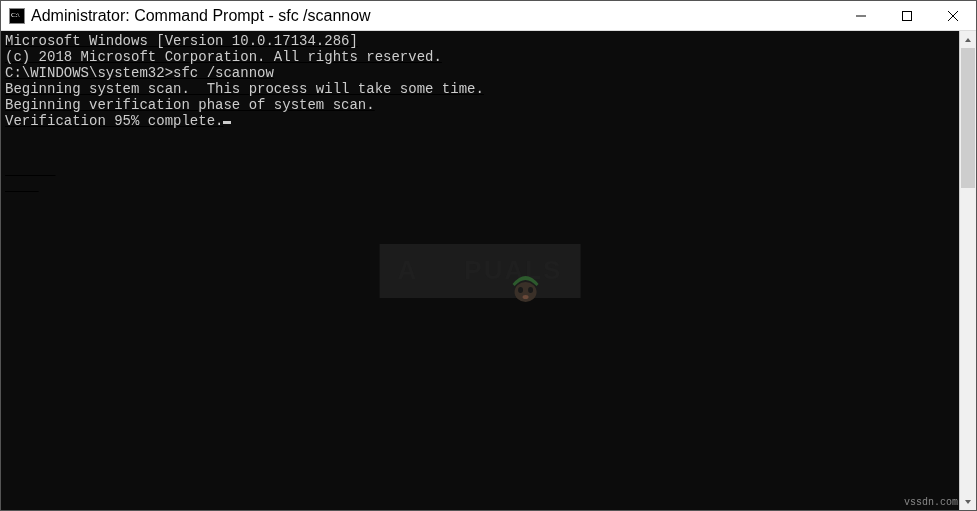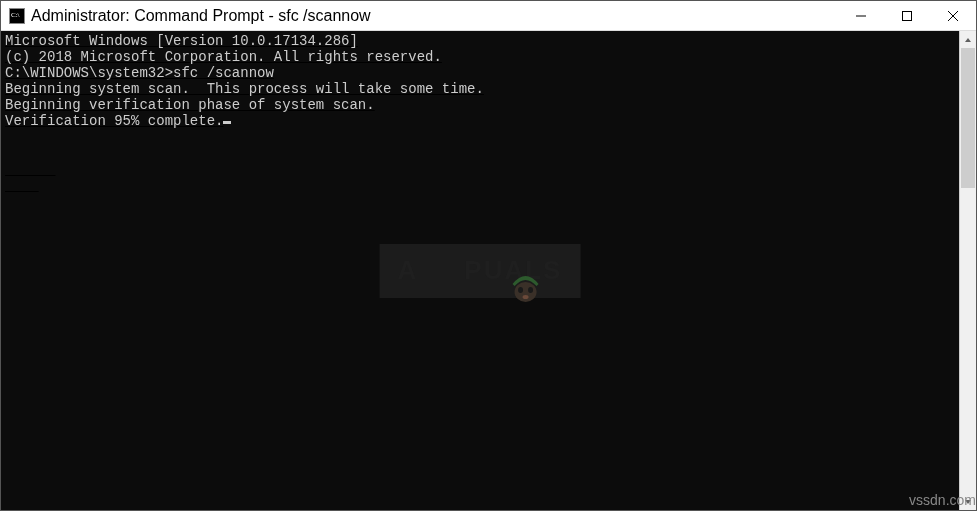--- a/index.html
+++ b/index.html
@@ -138,24 +138,24 @@
       font-family: Arial, sans-serif;
       font-size: 26px;
       font-weight: 700;
       letter-spacing: 2px;
       color: #1f1f1f;
     }
     .line { display: block; }
     .source-tag {
       position: absolute;
       bottom: 2px;
-      right: 0;
-      font-size: 14px;
+      right: 18px;
+      font-size: 10px;
       color: #888;
-      font-family: Liberation Sans, sans-serif;
+      font-family: Liberation Mono, monospace;
     }
   </style>
 </head>
 <body>
 
 <div class="window">
 
   <div class="titlebar">
     <span class="titlebar-icon">
       <svg viewBox="0 0 16 16">

